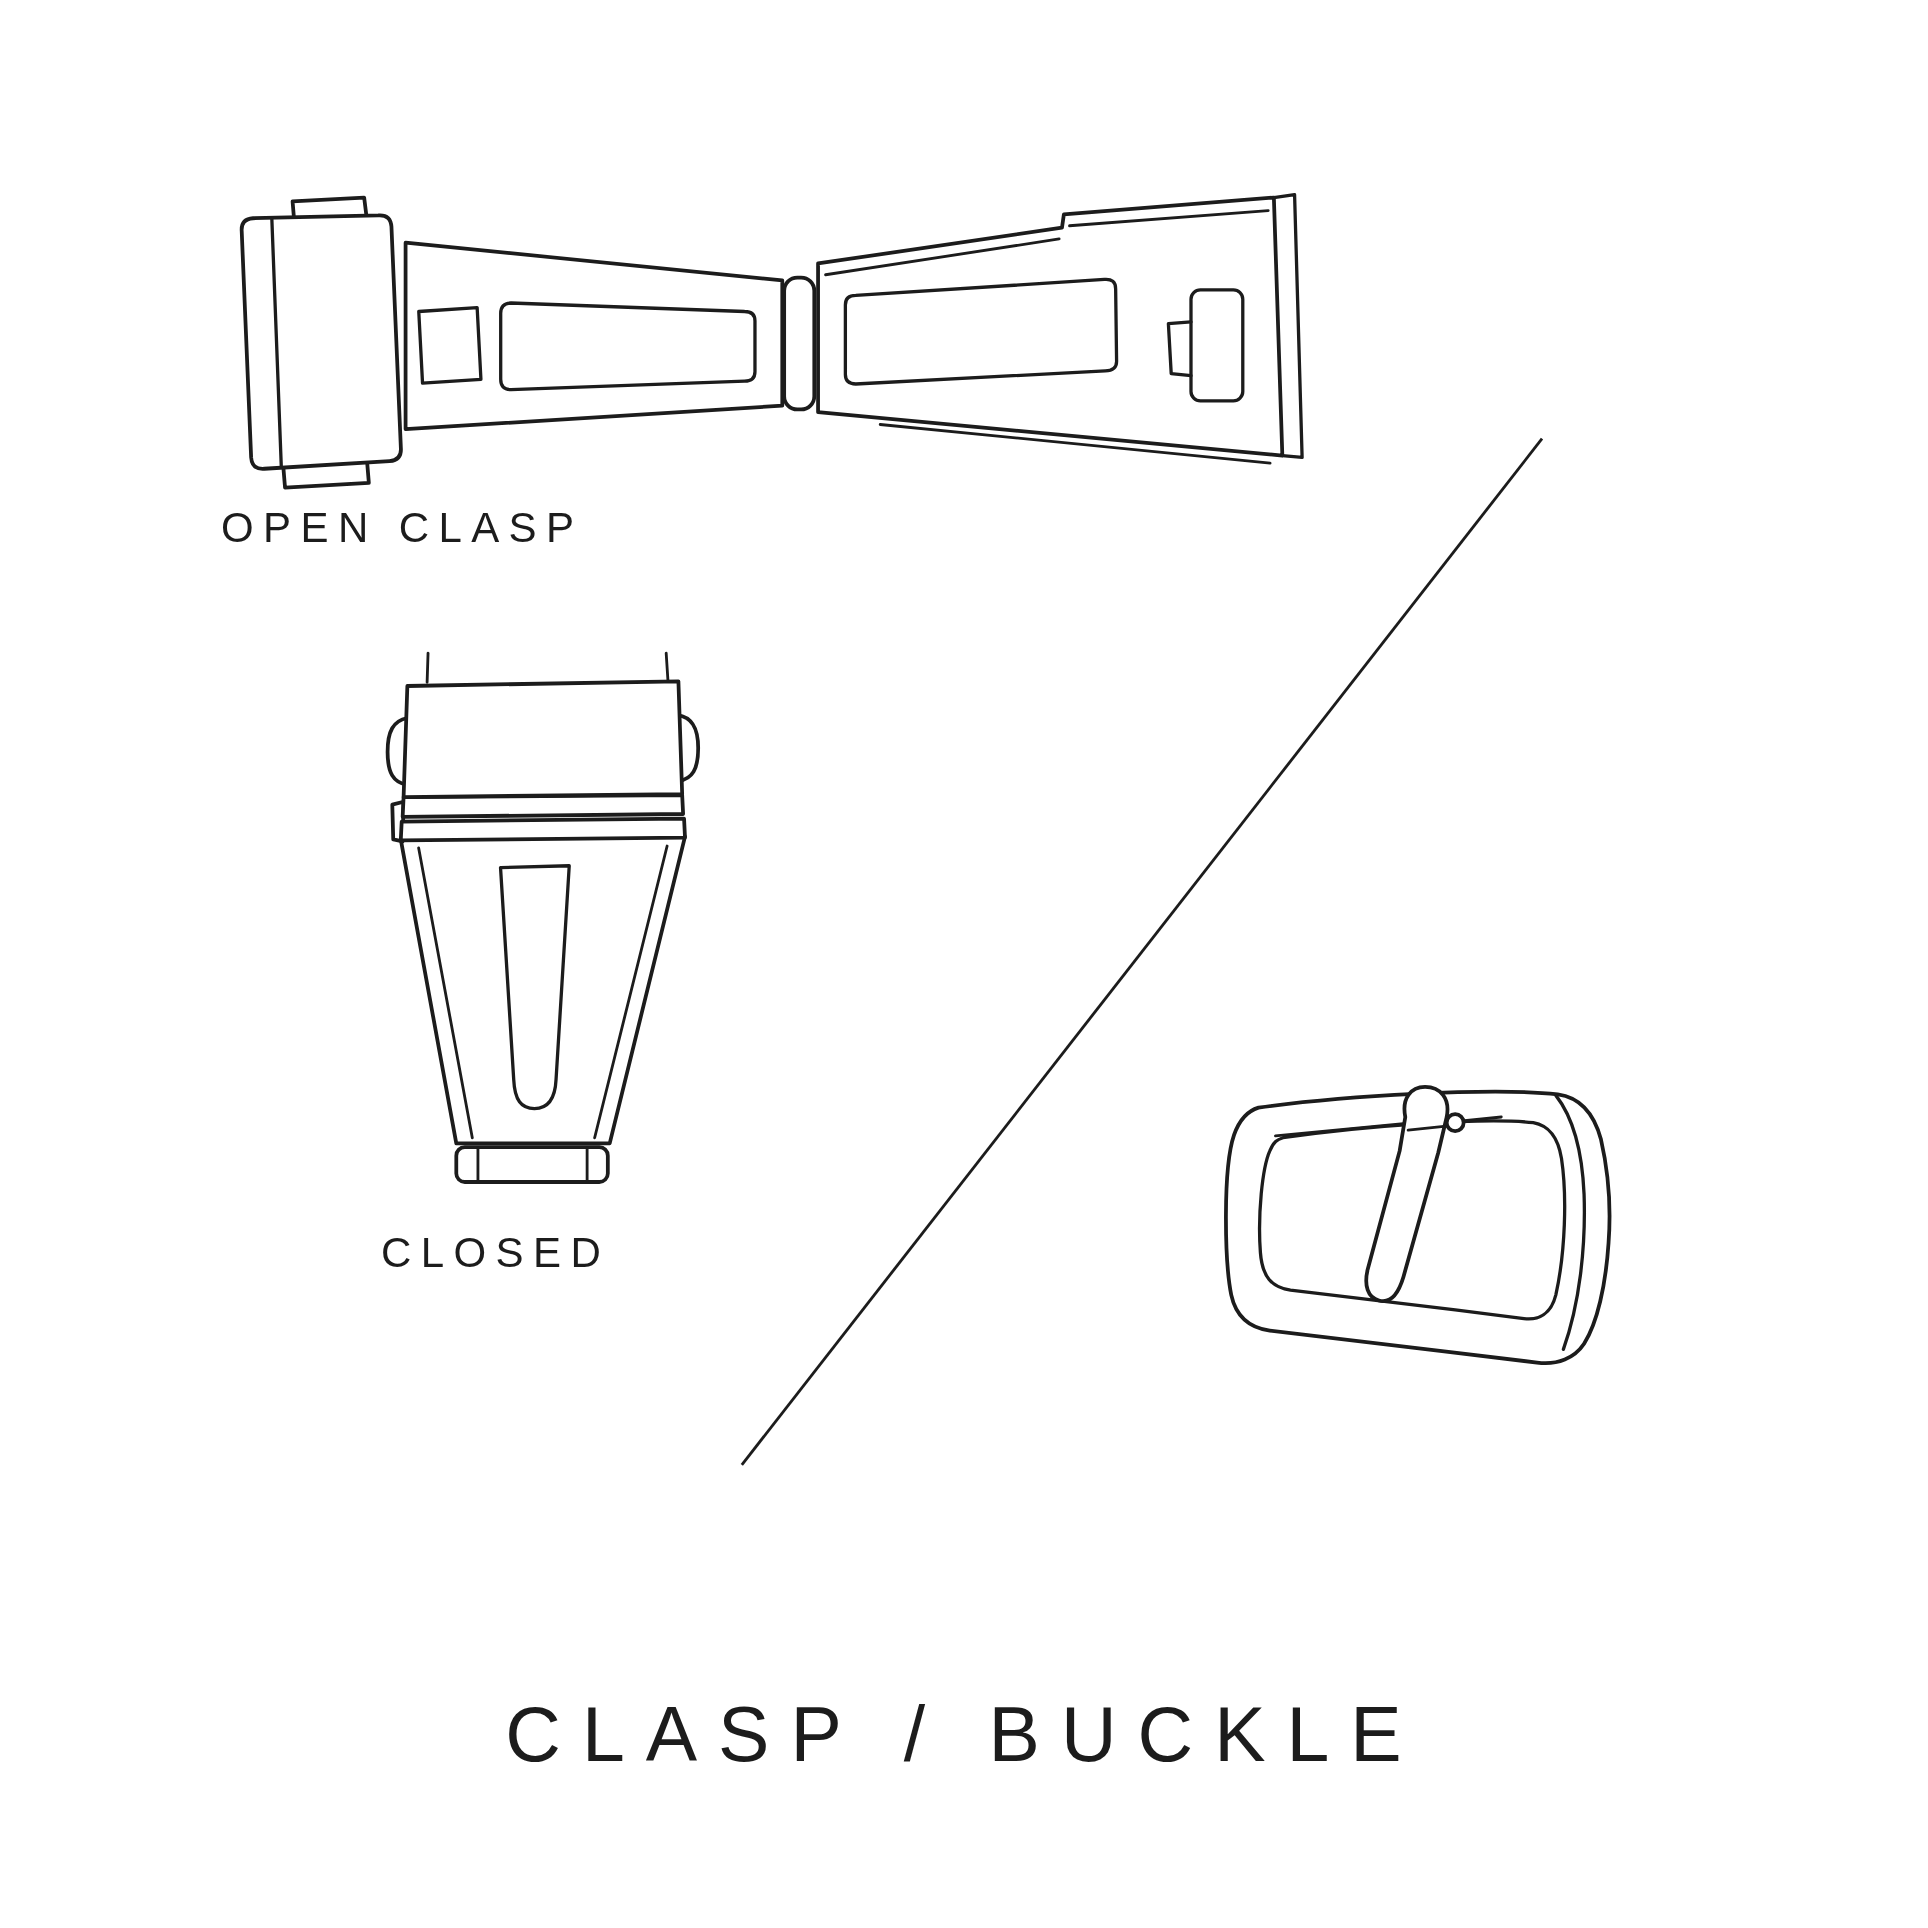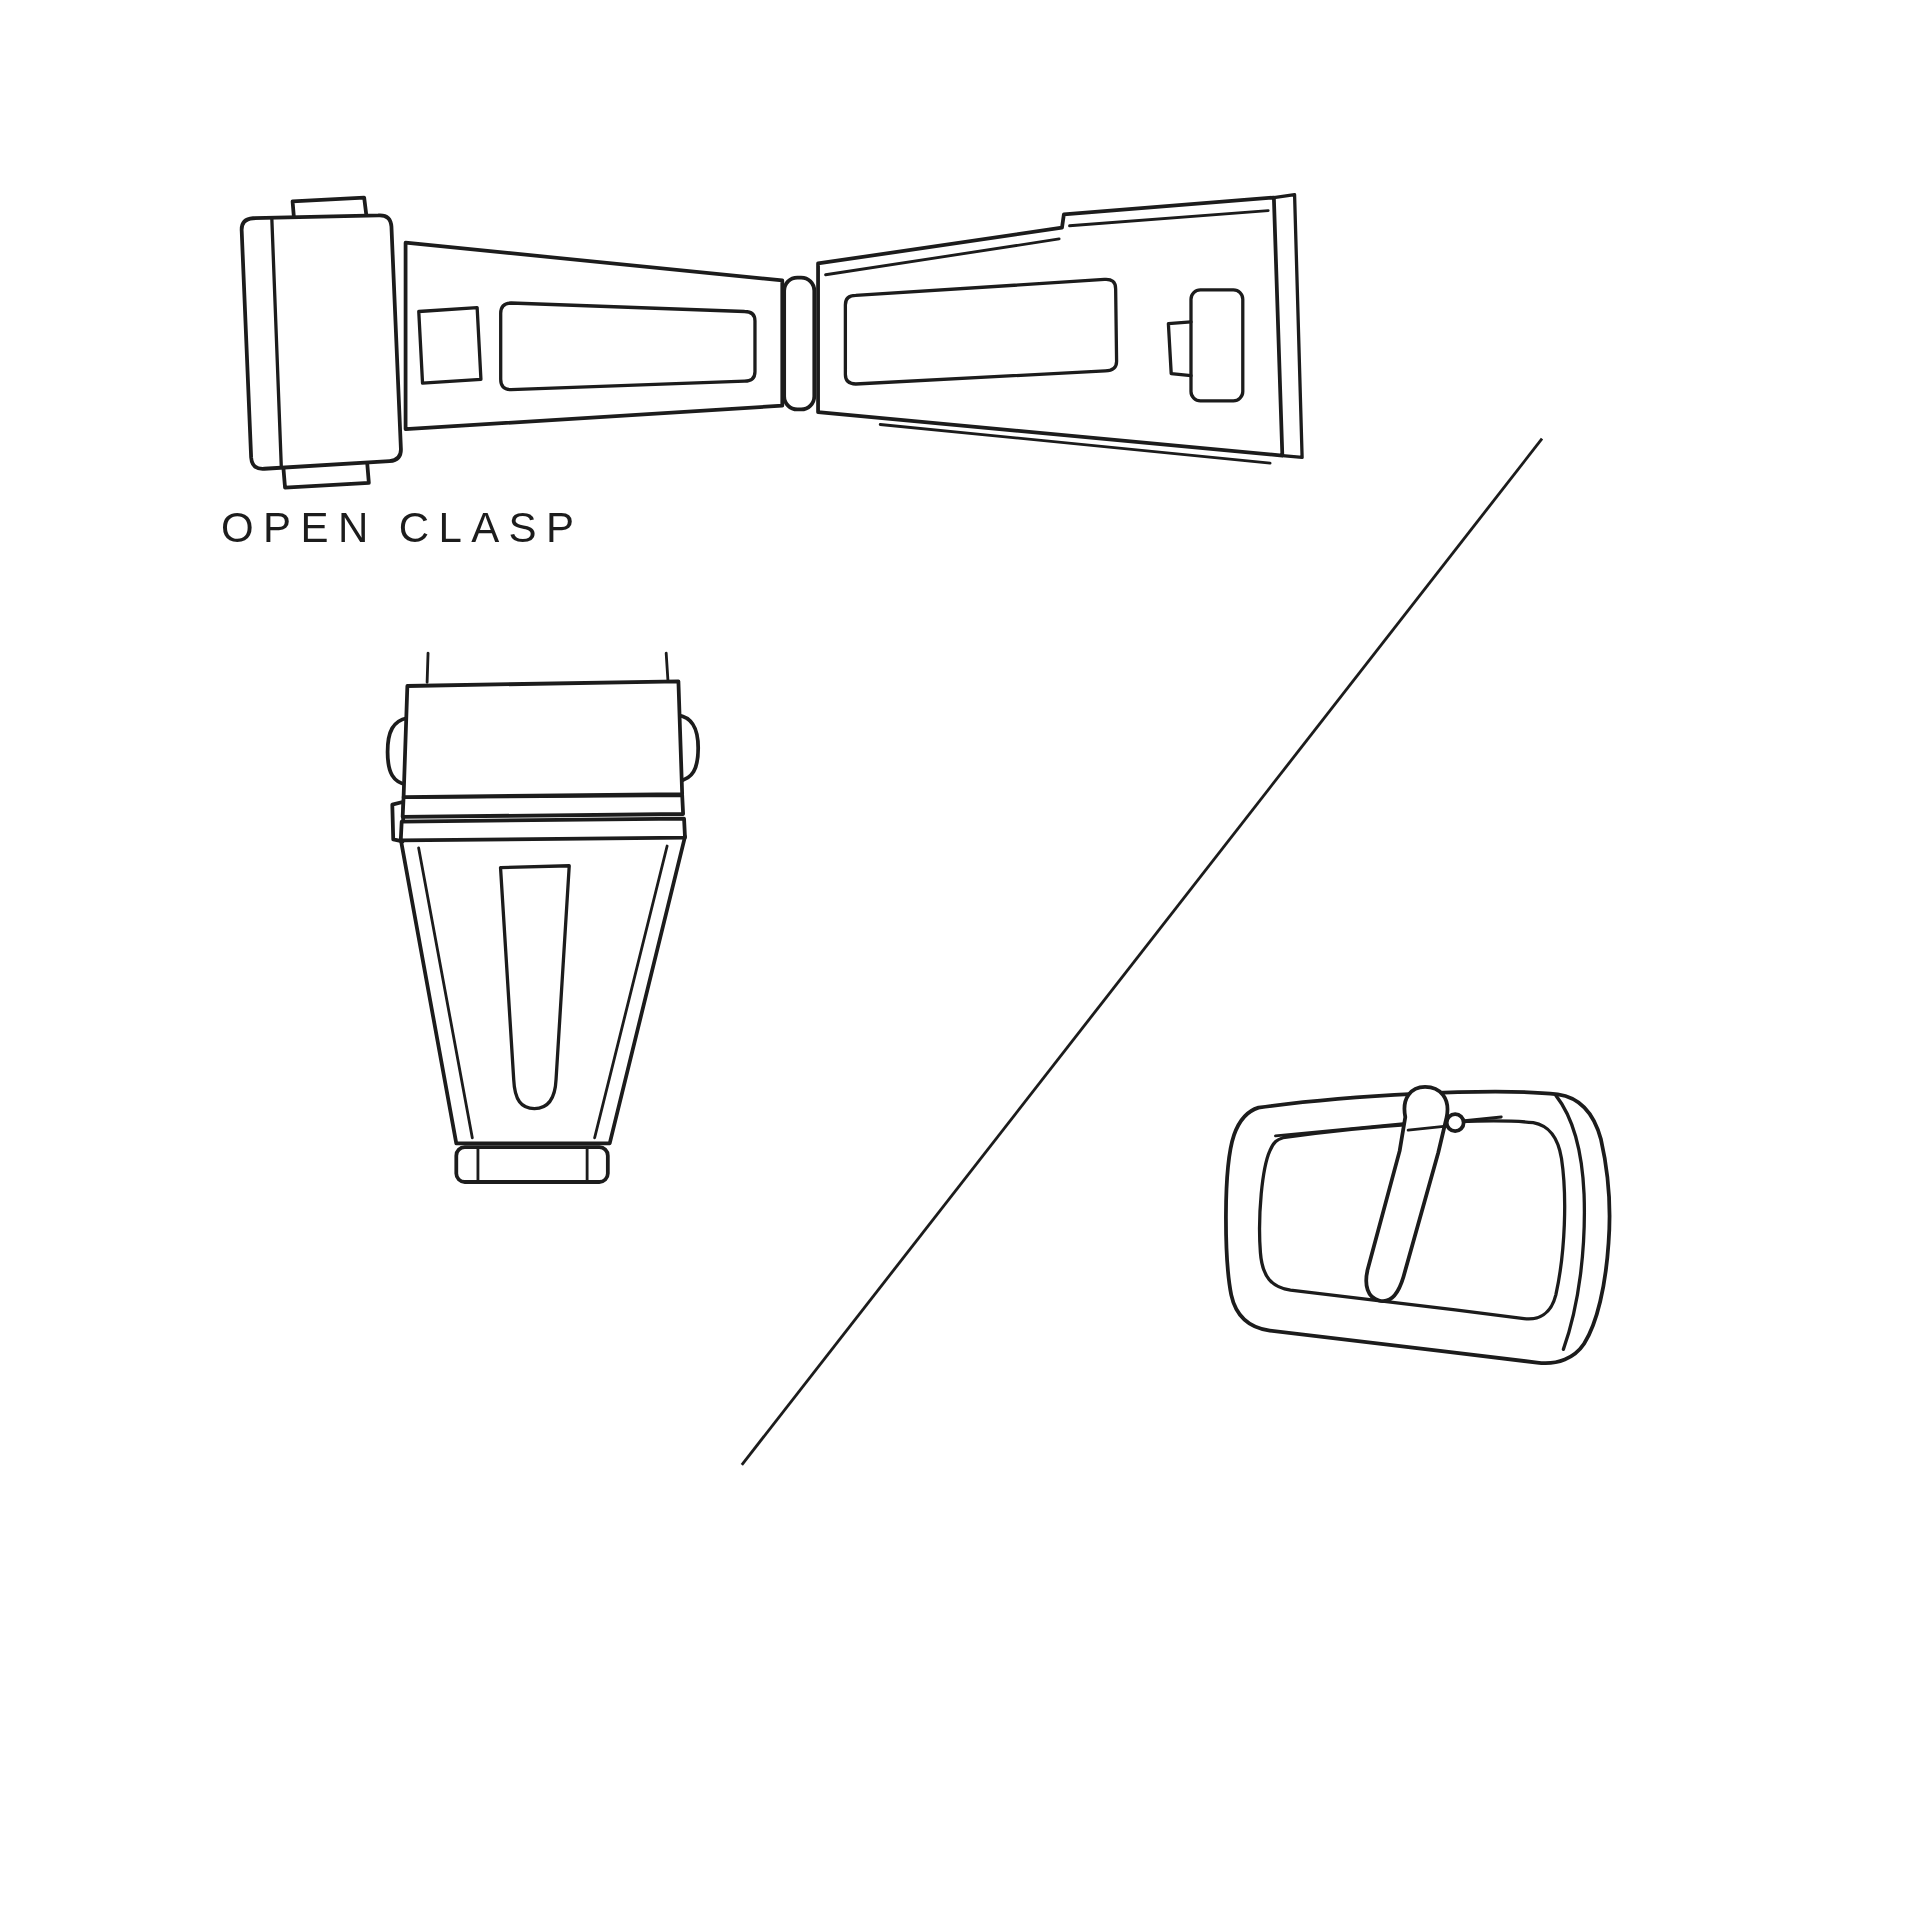--- a/index.html
+++ b/index.html
@@ -105,20 +105,21 @@
 
     <path class="ln" d="M 24 158 L 320 156 L 321 176 L 23 179 Z"></path>
     <path class="ln" d="M 22 184 L 322 181 L 323 201 L 21 204 Z"></path>
 
     <path class="ln" d="M 28 74 C 13 77 7 88 7 110 C 7 132 13 143 28 145 Z"></path>
     <path class="ln" d="M 315 71 C 330 73 337 84 337 106 C 337 128 331 139 316 141 Z"></path>
 
     <path class="ln" d="M 28 40 L 316 35 L 320 155 L 24 158 Z"></path>
   </svg>
 
+  <div class="caption caption-closed">CLOSED</div>
 
   <svg class="abs divider" viewBox="0 0 2048 2048" xmlns="http://www.w3.org/2000/svg" aria-hidden="true">
     <line x1="1638" y1="466" x2="788" y2="1556" stroke="#1c1c1c" stroke-width="3"></line>
   </svg>
 
   <svg class="abs illus-buckle" viewBox="0 0 440 360" xmlns="http://www.w3.org/2000/svg" aria-hidden="true">
 
     <path class="ln" d="M 42 26 C 130 14 290 4 360 12 C 382 15 398 30 406 60 C 414 95 417 130 414 170 C 411 215 402 255 388 277 C 378 292 360 300 338 297 C 240 285 100 268 54 263 C 32 260 18 248 13 225 C 6 190 4 90 16 55 C 22 38 32 29 42 26 Z"></path>
 
     <path class="ln2" d="M 68 58 C 150 46 280 36 334 42 C 350 45 360 56 364 80 C 370 120 368 180 358 225 C 353 245 340 253 322 250 C 230 238 110 224 76 220 C 56 217 46 206 44 180 C 41 140 46 90 54 72 C 58 62 62 60 68 58 Z"></path>
@@ -126,15 +127,16 @@
     <path class="ln2" d="M 358 13 C 376 36 386 72 388 118 C 390 175 383 235 366 283"></path>
 
     <path class="ln3" d="M 60 56 L 196 43"></path>
     <path class="ln3" d="M 261 40 L 300 36"></path>
     <circle class="ln" cx="251" cy="42" r="9"></circle>
 
     <path class="ln" d="M 198 36 C 194 16 204 4 219 4 C 235 4 246 16 242 36 L 233 74 L 196 206 C 190 226 181 234 170 231 C 158 228 154 215 158 198 L 192 72 L 198 36 Z"></path>
     <path class="ln3" d="M 201 50 L 239 46"></path>
   </svg>
 
+  <h1 class="page-title">CLASP / BUCKLE</h1>
 
 </div>
 
 
 </body></html>

